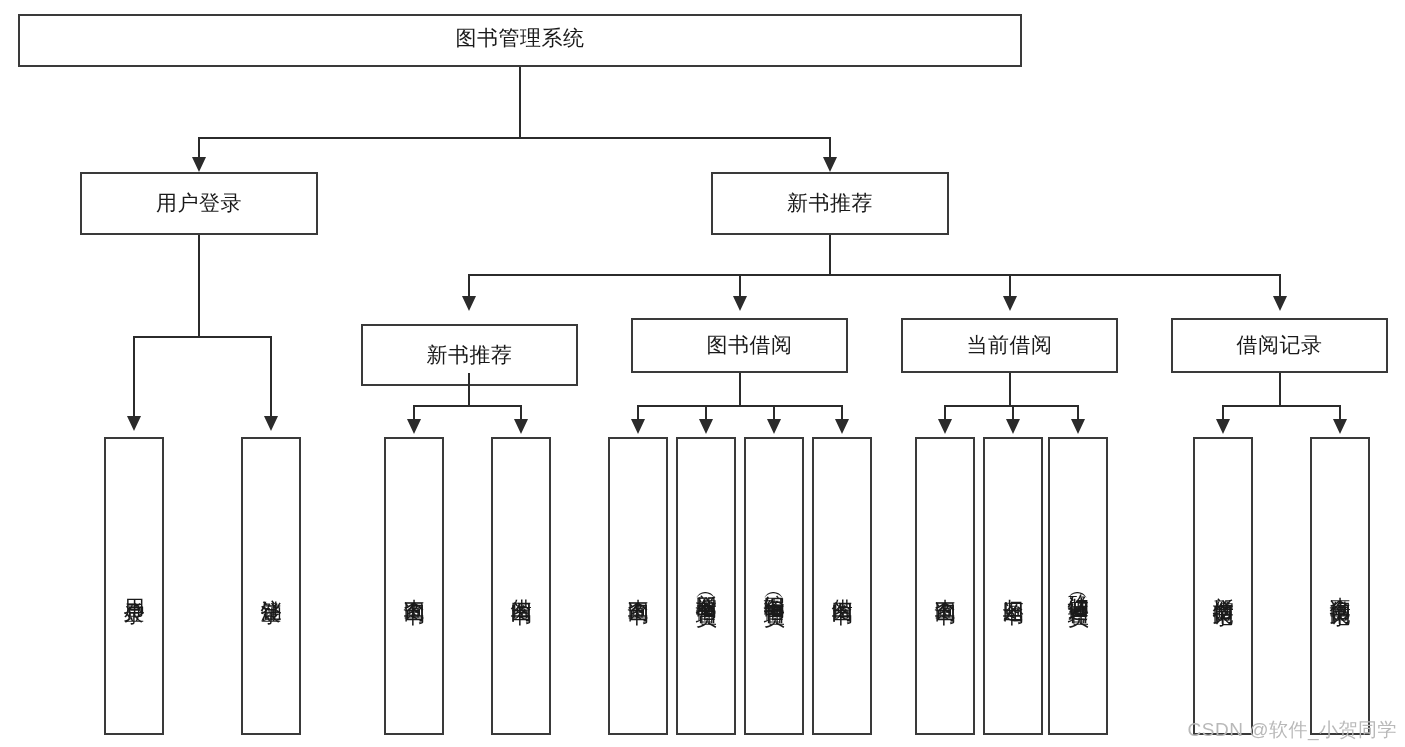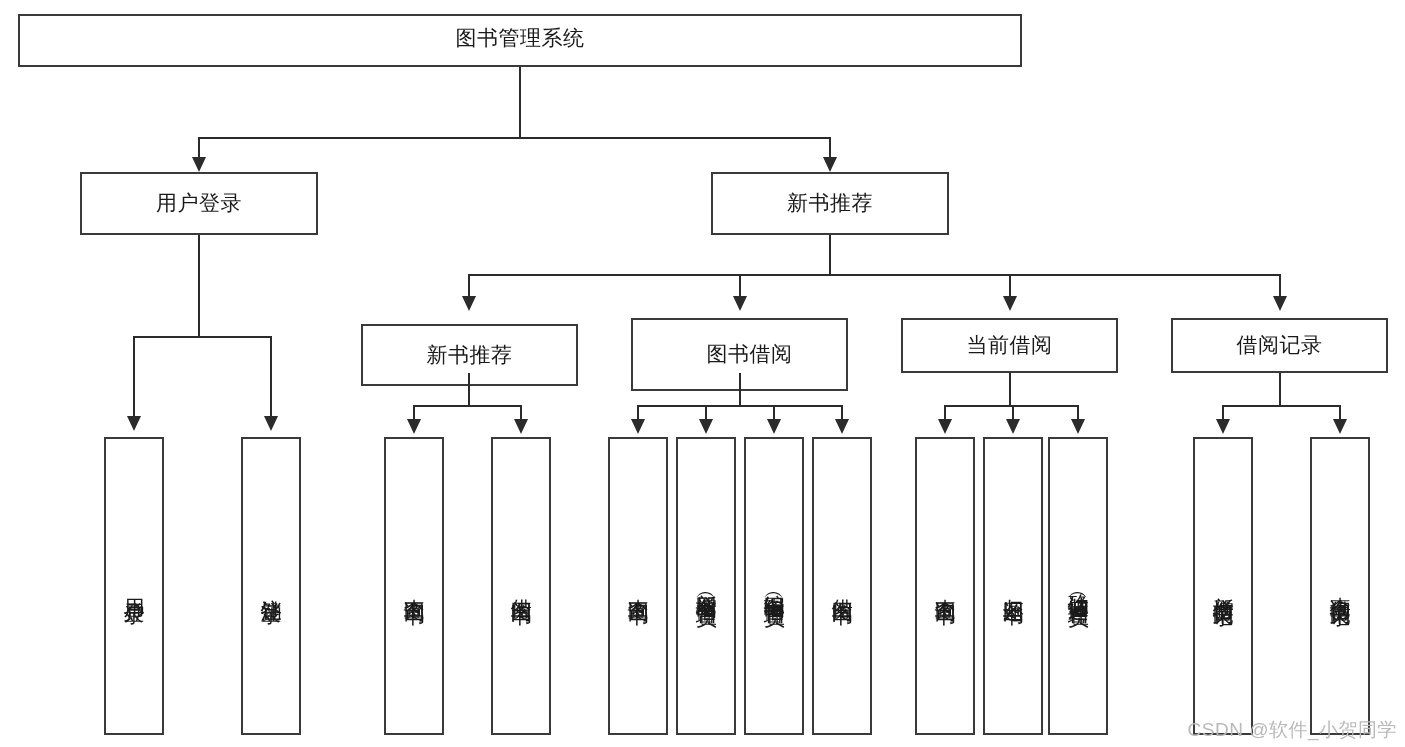--- a/index.html
+++ b/index.html
@@ -118,21 +118,21 @@
   <div class="edge vline" style="left:739px; top:274px; width:2px; height:24px;"></div>
   <div class="arrow" style="left:733px; top:296px;"></div>
   <div class="edge vline" style="left:1009px; top:274px; width:2px; height:24px;"></div>
   <div class="arrow" style="left:1003px; top:296px;"></div>
   <div class="edge vline" style="left:1279px; top:274px; width:2px; height:24px;"></div>
   <div class="arrow" style="left:1273px; top:296px;"></div>
 
   <div class="box" style="left:361px; top:324px; width:217px; height:62px;">
     <span class="lbl">新书推荐</span>
   </div>
-  <div class="box" style="left:631px; top:318px; width:217px; height:73px;padding-left:20px;">
+  <div class="box" style="left:631px; top:318px; width:217px; height:55px;padding-left:20px;">
     <span class="lbl">图书借阅</span>
   </div>
   <div class="box" style="left:1171px; top:318px; width:217px; height:55px;">
     <span class="lbl">借阅记录</span>
   </div>
   <div class="box" style="left:901px; top:318px; width:217px; height:55px;">
     <span class="lbl">当前借阅</span>
   </div>
 
   <div class="edge vline" style="left:468px; top:373px; width:2px; height:33px;"></div>

